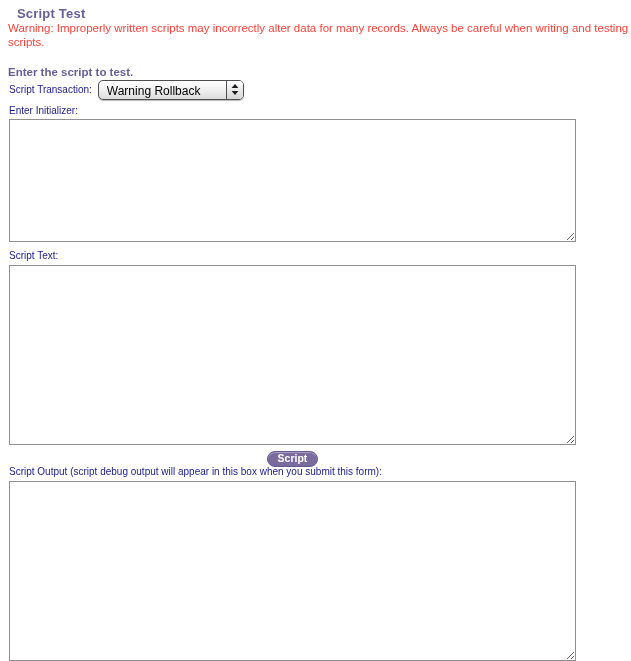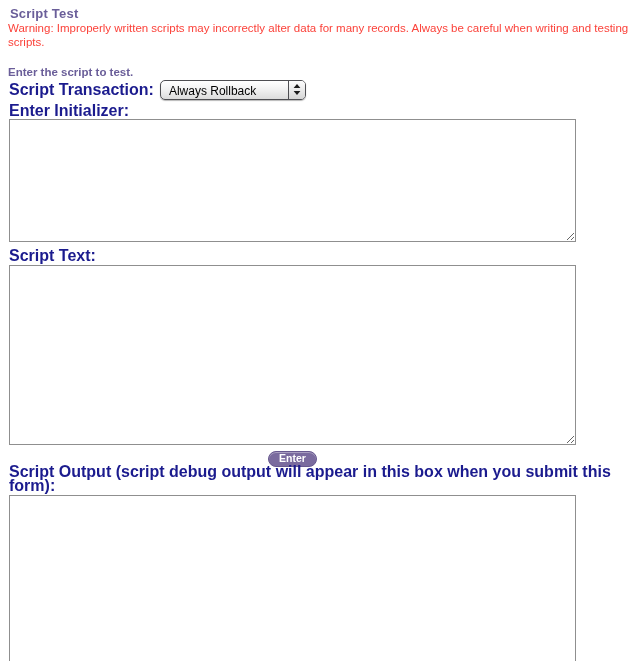--- a/index.html
+++ b/index.html
@@ -15,41 +15,41 @@
     box-sizing: border-box;
     width: 631px;
     height: 661px;
     padding: 6px 0 0 9px;
   }
   .page-title {
     color: var(--heading-color, #6A5E99);
     font-weight: bold;
     font-size: 13px;
     line-height: 15px;
-    margin-left: 1px;
+    margin-left: 8px;
     letter-spacing: 0.2px;
   }
   .warning {
     color: var(--warning-color, #FB423A);
     font-size: 11.5px;
     line-height: 14px;
     margin-left: -1px;
   }
   .instruction {
     color: var(--heading-color, #6A5E99);
     font-weight: bold;
     font-size: 11.5px;
     line-height: 14px;
     margin-top: 16px;
     margin-left: -1px;
   }
   .form-label {
     color: var(--label-color, #1B1B8E);
-    font-weight: bold;
-    font-size: 16px;
+    font-weight: normal;
+    font-size: 10px;
     line-height: 14px;
   }
   .block {
     display: block;
   }
   .transaction-row {
     display: flex;
     align-items: center;
     margin-top: 0px;
     height: 21px;
@@ -129,36 +129,36 @@
 
   <div class="page-title">Script Test</div>
 
   <div class="warning">Warning: Improperly written scripts may incorrectly alter data for many records. Always be careful when writing and testing scripts.</div>
 
   <div class="instruction">Enter the script to test.</div>
 
   <div class="transaction-row">
     <label class="form-label">Script Transaction:</label>
     <div class="popup-button">
-      <span class="popup-value">Always Rollback</span>
+      <span class="popup-value">Warning Rollback</span>
       <span class="popup-stepper">
         <svg width="8" height="11" viewBox="0 0 8 11" aria-hidden="true">
           <path d="M4 0 L7.4 4 H0.6 Z" fill="#1c1c1c"></path>
           <path d="M4 11 L0.6 7 H7.4 Z" fill="#1c1c1c"></path>
         </svg>
       </span>
     </div>
   </div>
 
   <label class="form-label block label-initializer">Enter Initializer:</label>
   <textarea class="ta ta-initializer" spellcheck="false" style=""></textarea>
 
   <label class="form-label block label-script-text">Script Text:</label>
   <textarea class="ta ta-script" spellcheck="false" style=""></textarea>
 
   <div class="submit-row">
-    <button class="submit-btn">Enter</button>
+    <button class="submit-btn">Script</button>
   </div>
 
   <label class="form-label block label-output">Script Output (script debug output will appear in this box when you submit this form):</label>
   <textarea class="ta ta-output" spellcheck="false" style=""></textarea>
 
 </div>
 
 </body></html>

